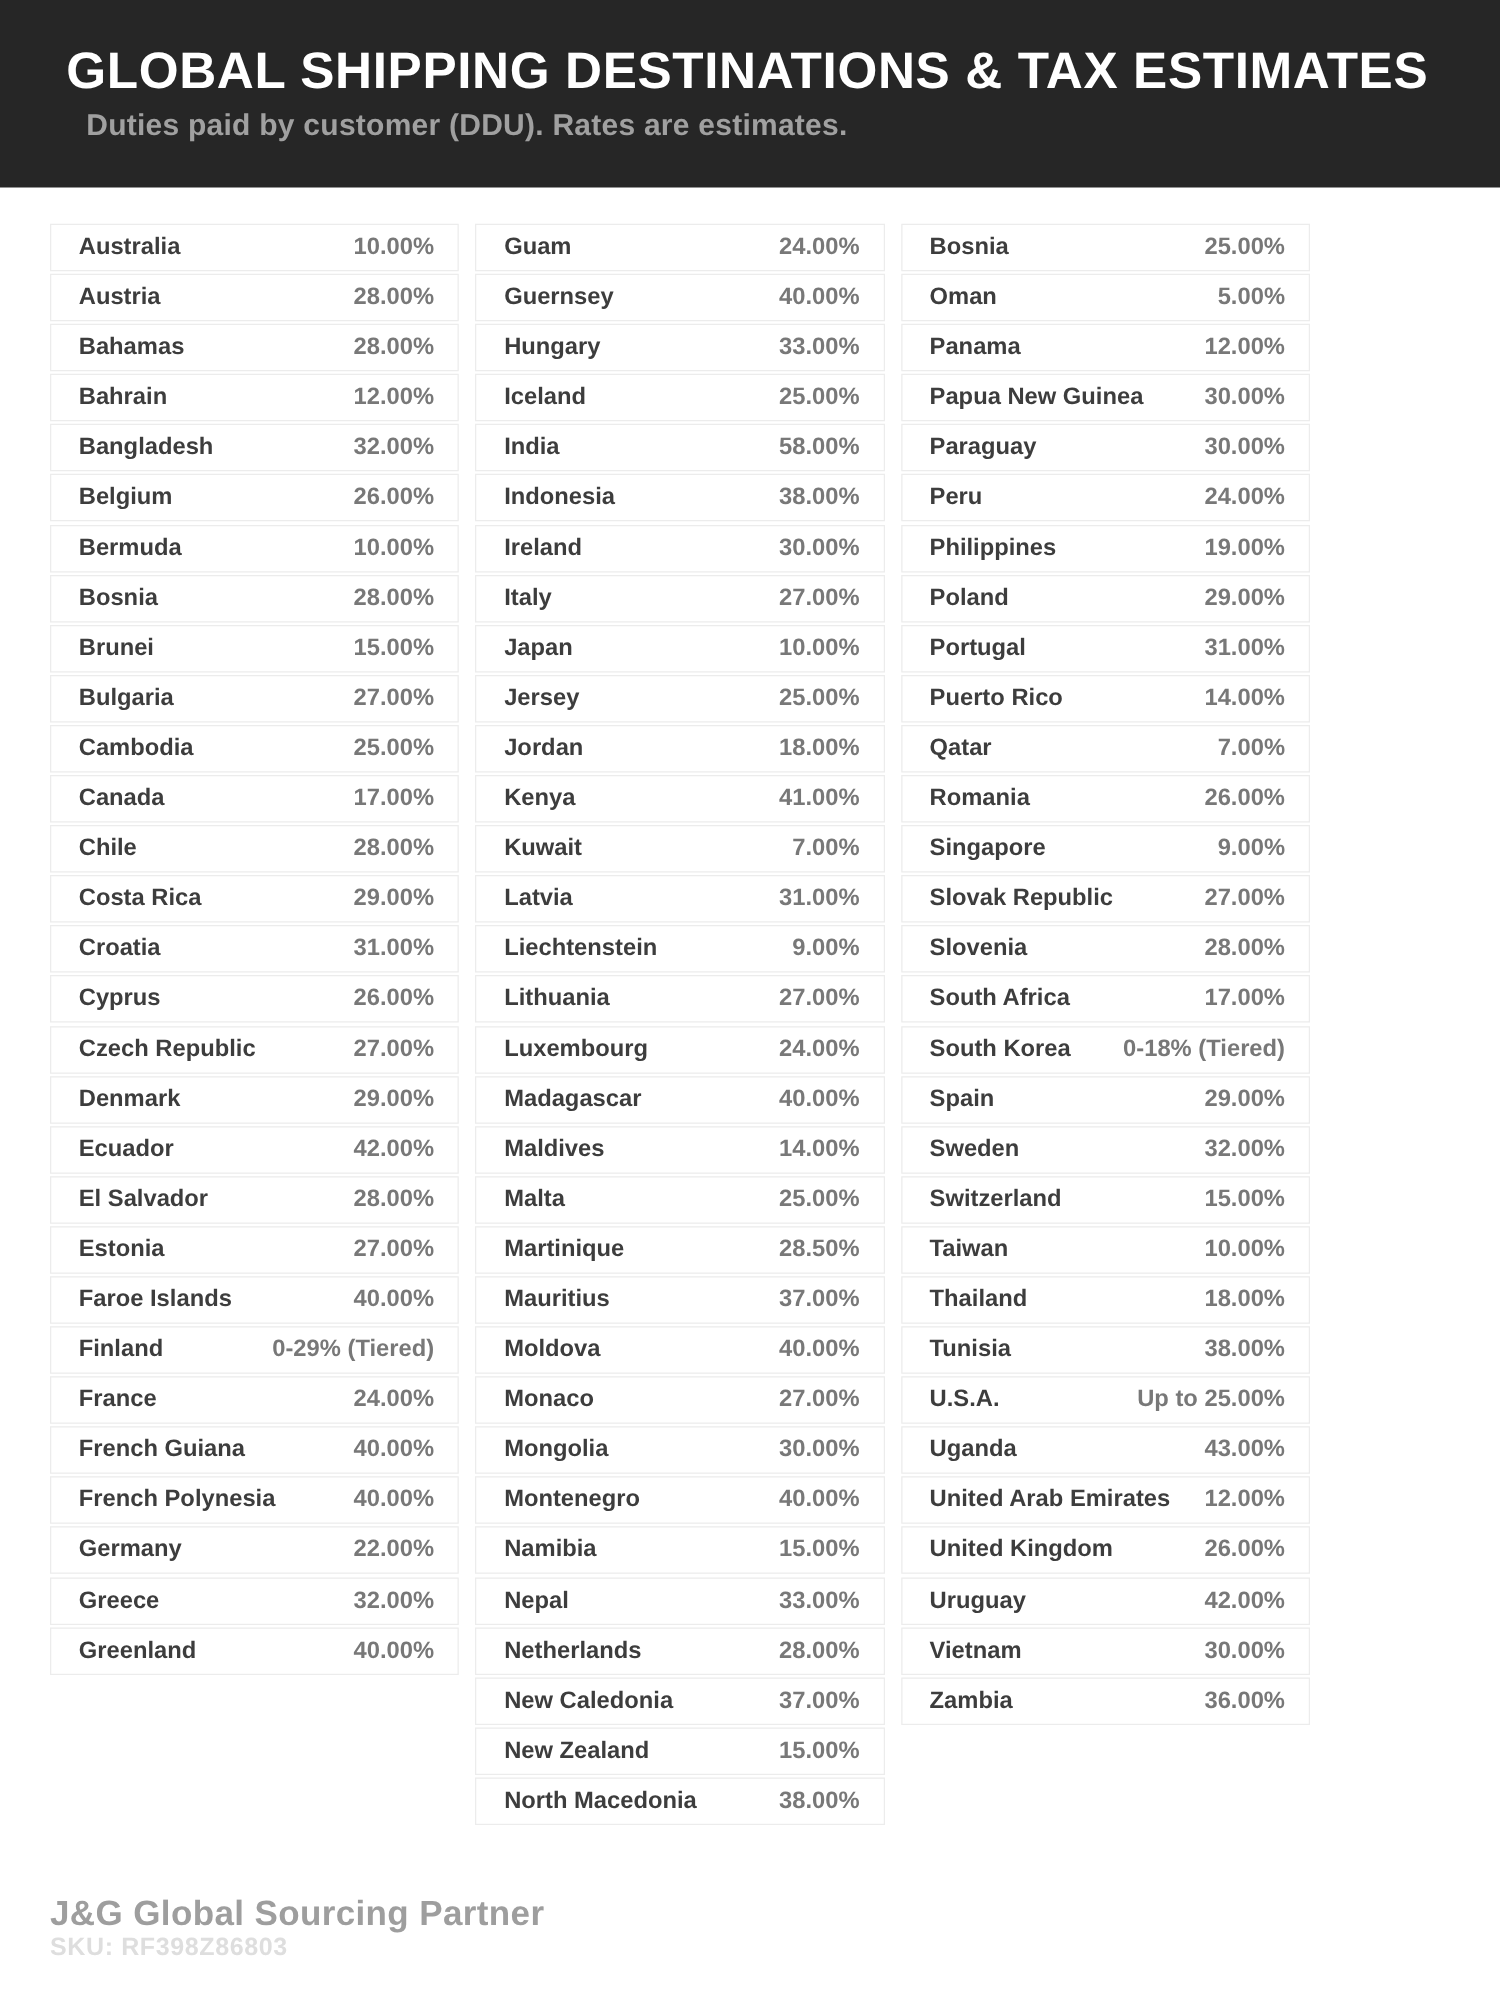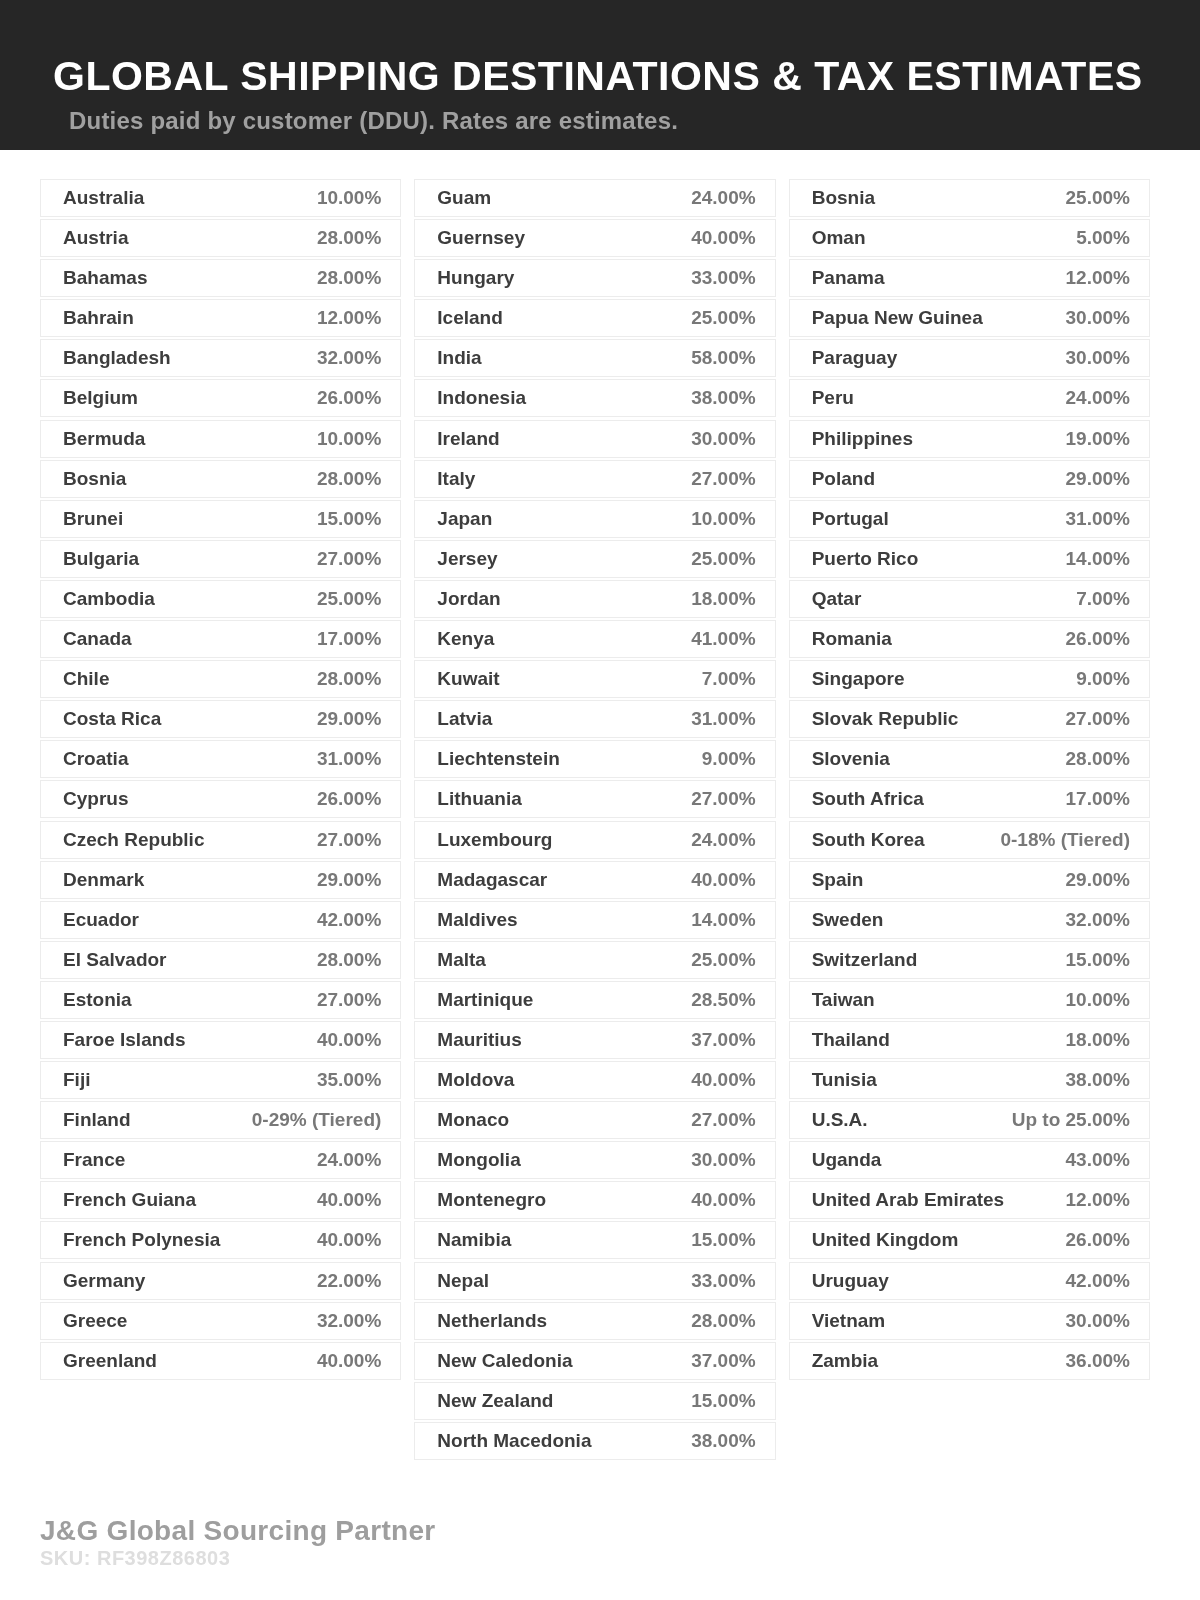--- a/index.html
+++ b/index.html
@@ -18,40 +18,40 @@
   html,body{width:1200px;height:1600px;}
   body{
     position:relative;
     background:var(--page-bg);
     font-family:"Liberation Sans", sans-serif;
     overflow:hidden;
   }
   .header{
     height:150px;
     background:var(--header-bg);
-    padding:54px 40px 0 53px;
+    padding:34px 40px 0 53px;
   }
   .header .title{
     color:var(--title-color);
     font-size:41px;
     font-weight:bold;
     letter-spacing:0.5px;
     line-height:1.1;
     white-space:nowrap;
   }
   .header .subtitle{
     margin-top:8px;
     color:var(--subtitle-color);
     font-size:24px;
     font-weight:bold;
     letter-spacing:0.2px;
     margin-left:16px;
   }
   .table-wrap{
-    width:1110px;
+    width:1008px;
     margin:29px 13px 0 40px;
     display:grid;
     grid-template-columns:repeat(3,1fr);
     column-gap:13px;
     align-items:start;
   }
   .col{
     display:flex;
     flex-direction:column;
     gap:2.1px;
@@ -194,24 +194,20 @@
       </div>
       <div class="row">
         <span class="country">Estonia</span>
         <span class="rate">27.00%</span>
       </div>
       <div class="row">
         <span class="country">Faroe Islands</span>
         <span class="rate">40.00%</span>
       </div>
       <div class="row">
-        <span class="country">Fiji</span>
-        <span class="rate">35.00%</span>
-      </div>
-      <div class="row">
         <span class="country">Finland</span>
         <span class="rate">0-29% (Tiered)</span>
       </div>
       <div class="row">
         <span class="country">France</span>
         <span class="rate">24.00%</span>
       </div>
       <div class="row">
         <span class="country">French Guiana</span>
         <span class="rate">40.00%</span>

